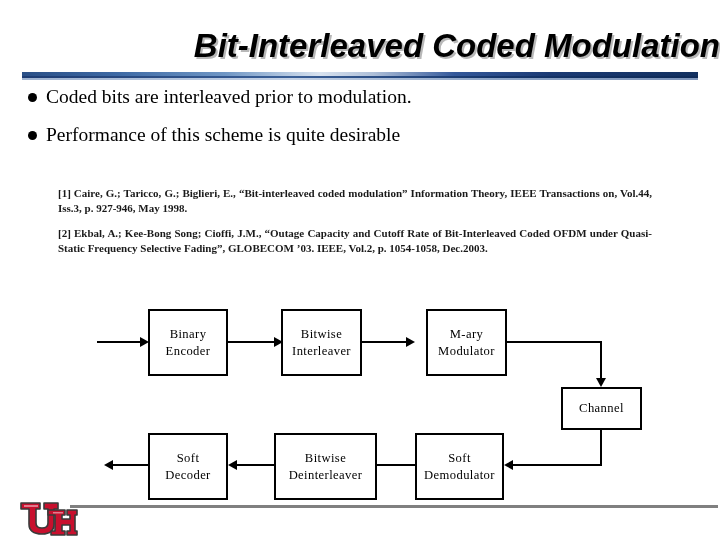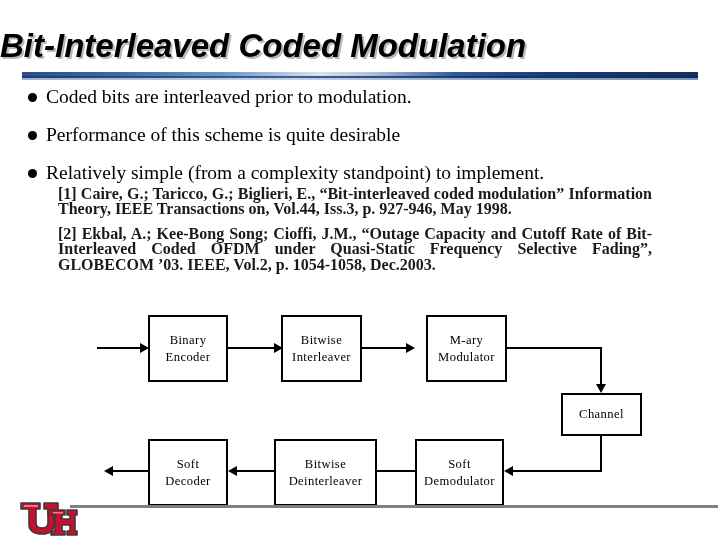--- a/index.html
+++ b/index.html
@@ -17,21 +17,21 @@
     background: #ffffff;
     overflow: hidden;
   }
 
   
   .title {
     position: absolute;
     left: 0;
     top: 26px;
     width: 720px;
-    text-align: left;
+    text-align: right;
     font-family: "Liberation Sans", sans-serif;
     font-weight: bold;
     font-style: italic;
     font-size: 33px;
     line-height: 40px;
     letter-spacing: 0px;
     color: #000000;
     text-shadow: 2px 2px 0 #b8b8b8;
     white-space: nowrap;
   }
@@ -109,34 +109,34 @@
     color: #000000;
   }
 
   
   .refs {
     position: absolute;
     left: 58px;
     top: 186px;
     width: 594px;
     font-family: "Liberation Serif", serif;
-    font-size: 16px;
+    font-size: 11px;
     line-height: 15.4px;
     color: #1a1a1a;
     font-weight: bold;
     text-align: justify;
   }
   .ref-item { margin-bottom: 9px; }
   .ref-item:last-child { margin-bottom: 8px; }
 
   
   .diagram {
     position: absolute;
     left: 0;
-    top: 16px;
+    top: 10px;
     width: 720px;
     height: 430px;
     pointer-events: none;
   }
   .dbox {
     position: absolute;
     border: 2px solid #000000;
     background: #ffffff;
     box-sizing: border-box;
     display: flex;
@@ -212,24 +212,20 @@
 
   <div class="bullets">
     <div class="bullet-row">
       <span class="bullet-dot"></span>
       <span class="bullet-text">Coded bits are interleaved prior to modulation.</span>
     </div>
     <div class="bullet-row">
       <span class="bullet-dot"></span>
       <span class="bullet-text">Performance of this scheme is quite desirable</span>
     </div>
-    <div class="bullet-row">
-      <span class="bullet-dot"></span>
-      <span class="bullet-text">Relatively simple (from a complexity standpoint) to implement.</span>
-    </div>
   </div>
 
   <div class="refs">
     <div class="ref-item">[1] Caire, G.; Taricco, G.; Biglieri, E., “Bit-interleaved coded modulation” Information Theory, IEEE Transactions on, Vol.44, Iss.3, p. 927-946, May 1998.</div>
     <div class="ref-item">[2] Ekbal, A.; Kee-Bong Song; Cioffi, J.M., “Outage Capacity and Cutoff Rate of Bit-Interleaved Coded OFDM under Quasi-Static Frequency Selective Fading”, GLOBECOM ’03. IEEE, Vol.2, p. 1054-1058, Dec.2003.</div>
   </div>
 
   <div class="diagram">
 
     <div class="wire wire-h" style="left:97px; top:331px; width:43px;"></div>

